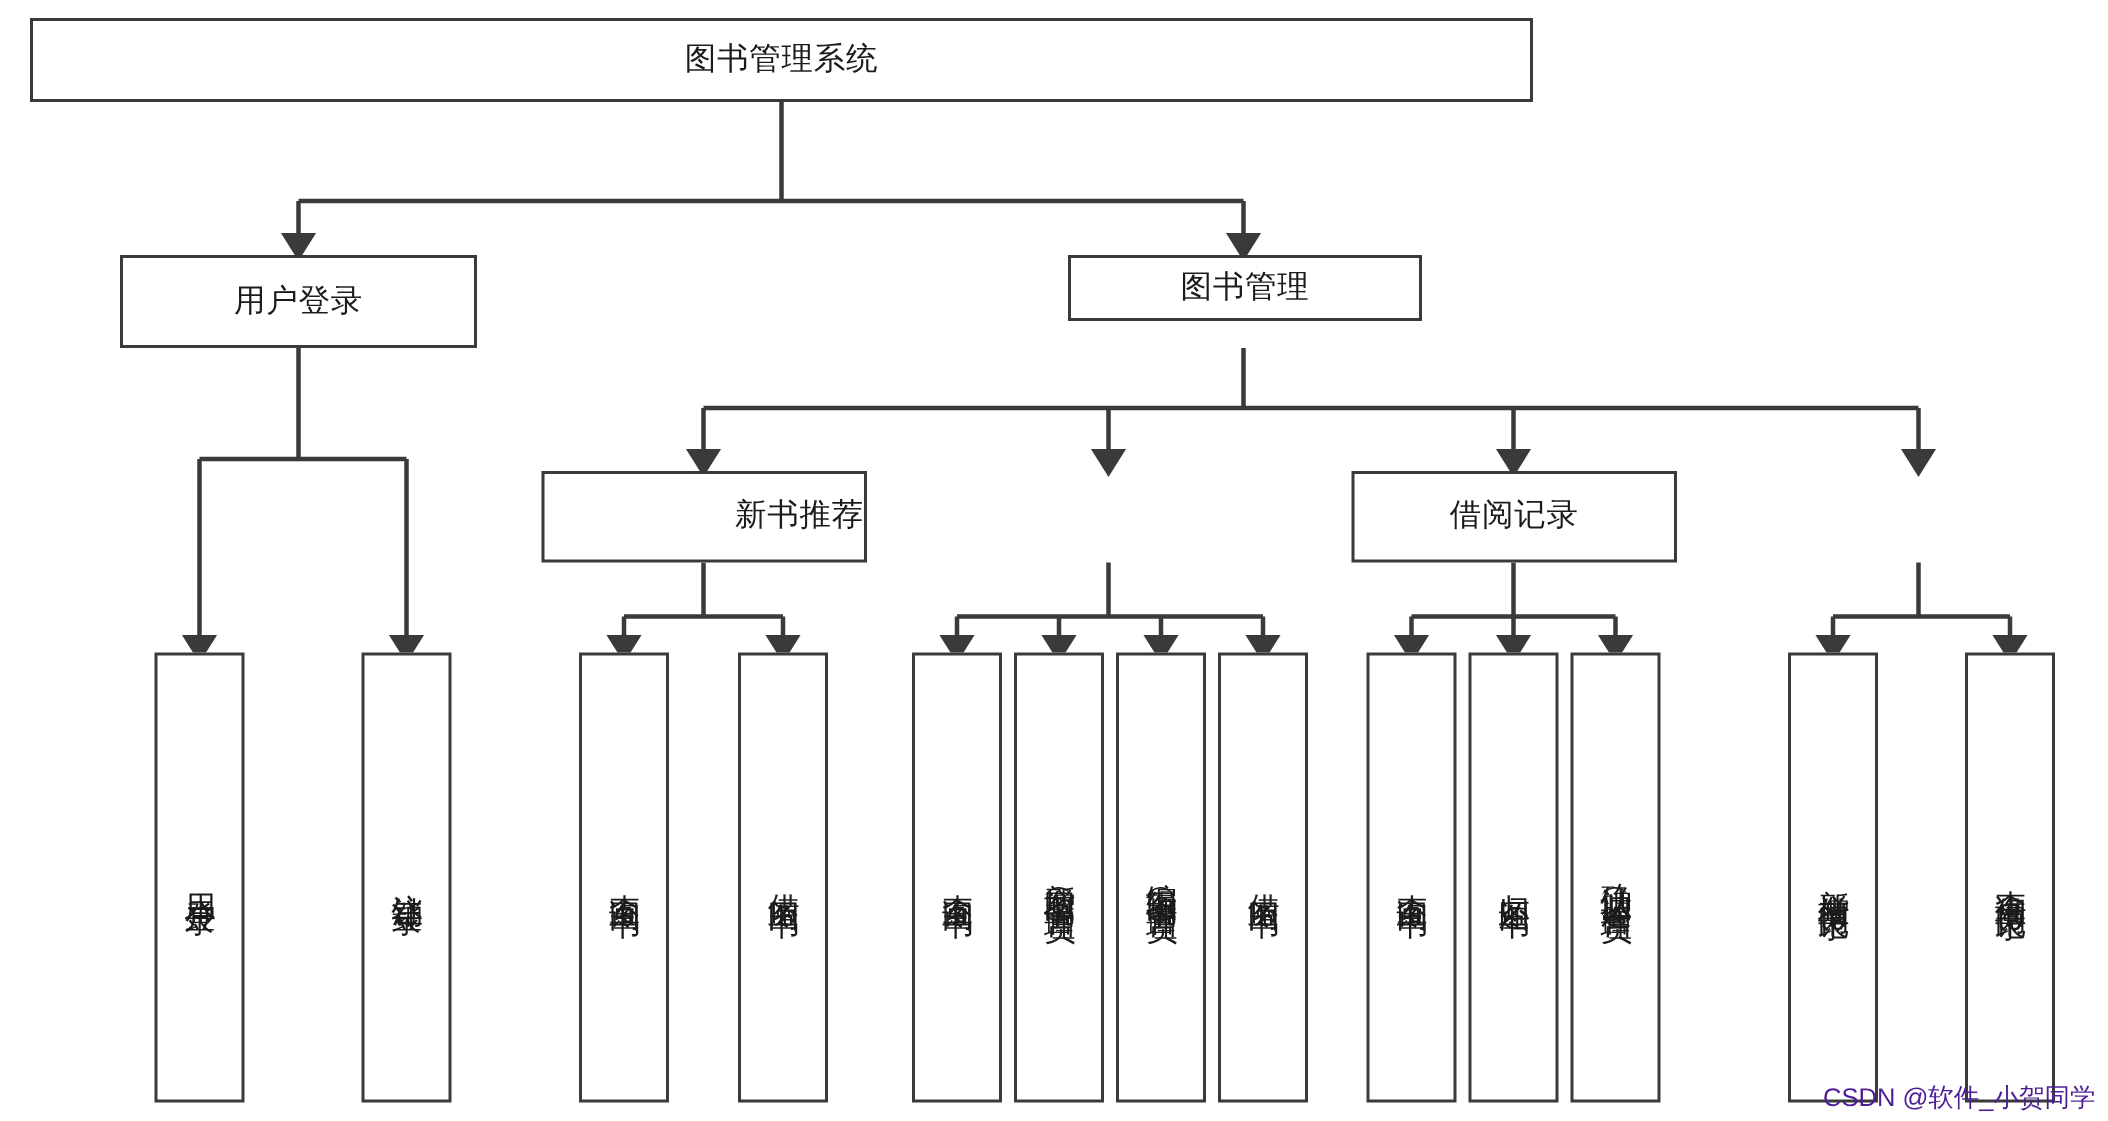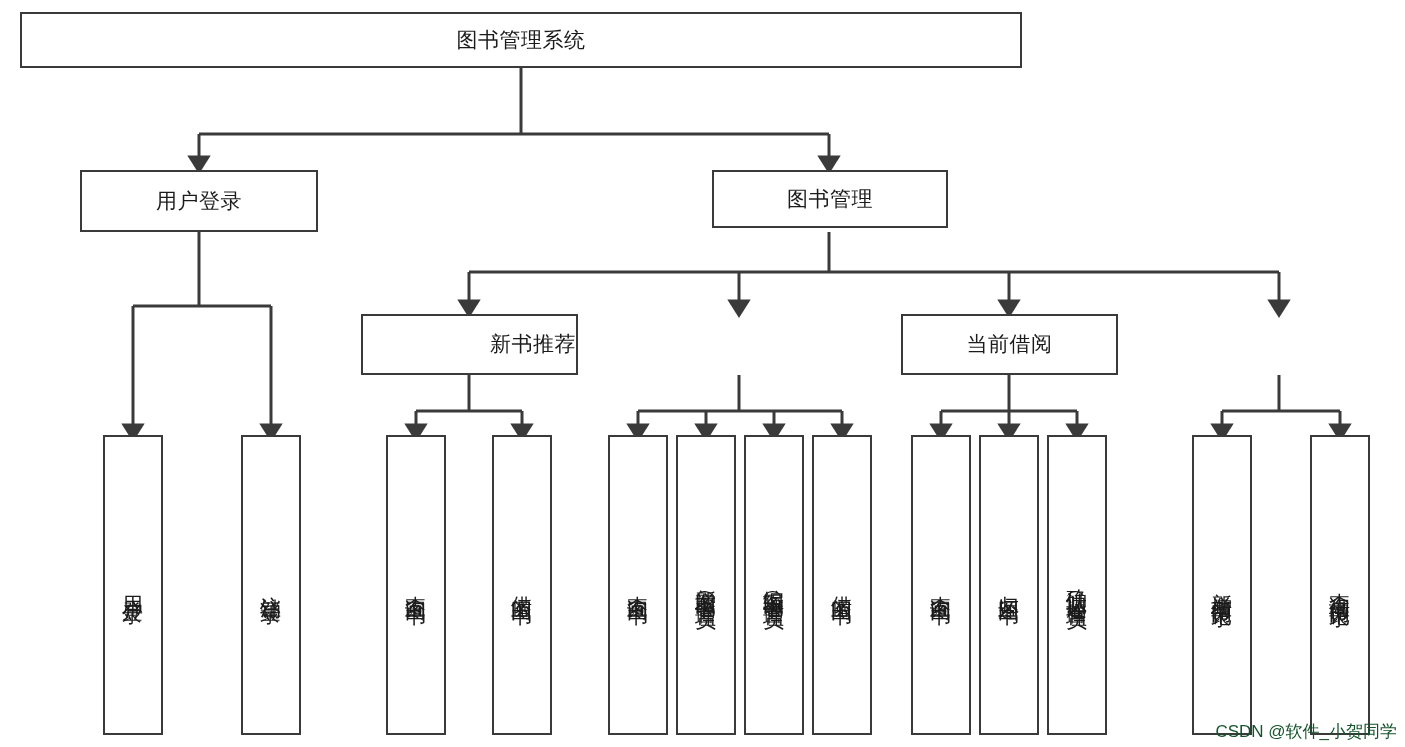--- a/index.html
+++ b/index.html
@@ -56,21 +56,21 @@
     text-orientation: upright;
     font-size: 21px;
     letter-spacing: 3px;
     line-height: 1;
   }
   .watermark {
     position: absolute;
     right: 8px;
     bottom: 4px;
     font-size: 17px;
-    color: #14532d;
+    color: #4c1d95;
     font-family: "Liberation Sans", "DejaVu Sans", sans-serif;
     white-space: nowrap;
     pointer-events: none;
   }
 </style>
 </head>
 <body>
 
 <div id="diagram-root">
 
@@ -125,31 +125,31 @@
   </svg>
 
   <div class="node-box" style="left:20px; top:12px; width:1002px; height:56px;">
     <span class="node-label root-label">图书管理系统</span>
   </div>
 
   <div class="node-box" style="left:80px; top:170px; width:238px; height:62px;">
     <span class="node-label h-label">用户登录</span>
   </div>
 
-  <div class="node-box" style="left:712px; top:170px; width:236px; height:58px;">
+  <div class="node-box" style="left:712px; top:170px; width:236px; height:44px;">
     <span class="node-label h-label">图书管理</span>
   </div>
 
   <div class="node-box" style="left:361px; top:314px; width:217px; height:61px;justify-content:flex-end;">
     <span class="node-label h-label">新书推荐</span>
   </div>
 
 
   <div class="node-box" style="left:901px; top:314px; width:217px; height:61px;">
-    <span class="node-label h-label">当前借阅</span>
+    <span class="node-label h-label">借阅记录</span>
   </div>
 
 
   <div class="node-box" style="left:103px; top:435px; width:60px; height:300px;">
     <span class="node-label v-label">用户登录</span>
   </div>
   <div class="node-box" style="left:241px; top:435px; width:60px; height:300px;">
     <span class="node-label v-label">注销登录</span>
   </div>
 

